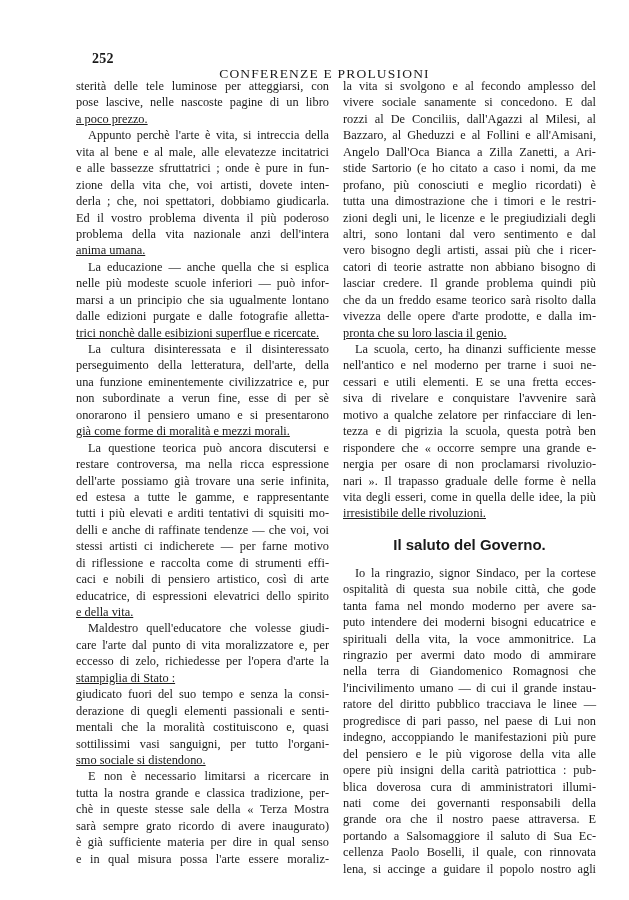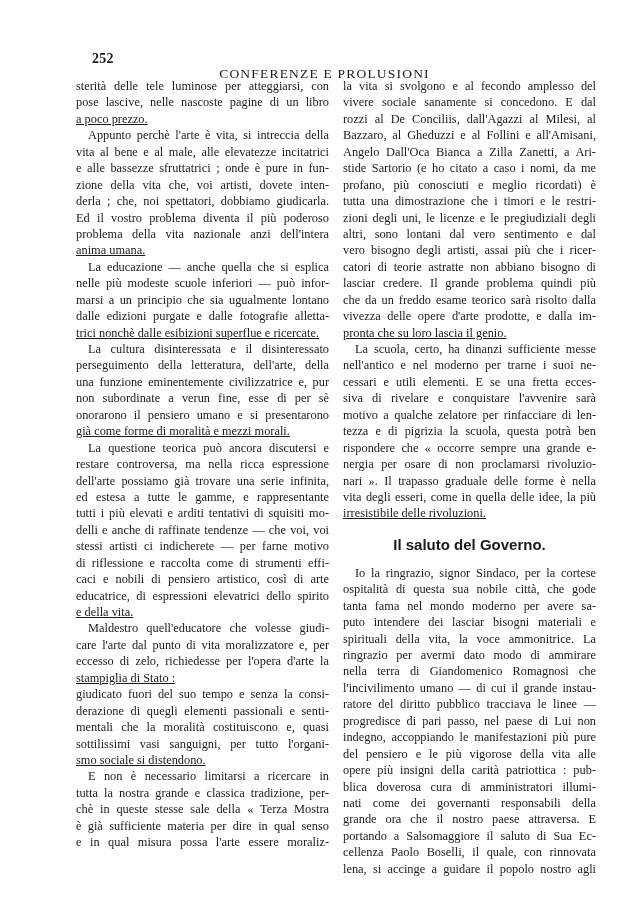--- a/index.html
+++ b/index.html
@@ -75,20 +75,21 @@
       <span class="line">eccesso di zelo, richiedesse per l'opera d'arte la</span>
       <span class="line last">stampiglia di Stato :</span>
       <span class="line">giudicato fuori del suo tempo e senza la consi-</span>
       <span class="line">derazione di quegli elementi passionali e senti-</span>
       <span class="line">mentali che la moralità costituiscono e, quasi</span>
       <span class="line">sottilissimi vasi sanguigni, per tutto l'organi-</span>
       <span class="line last">smo sociale si distendono.</span>
       <span class="line indent">E non è necessario limitarsi a ricercare in</span>
       <span class="line">tutta la nostra grande e classica tradizione, per-</span>
       <span class="line">chè in queste stesse sale della « Terza Mostra</span>
+      <span class="line">sarà sempre grato ricordo di avere inaugurato)</span>
       <span class="line">è già sufficiente materia per dire in qual senso</span>
       <span class="line">e in qual misura possa l'arte essere moraliz-</span>
     </div>
 
   <div class="column col-right">
     <div>
         <span class="line">la vita si svolgono e al fecondo amplesso del</span>
         <span class="line">vivere sociale sanamente si concedono. E dal</span>
         <span class="line">rozzi al De Conciliis, dall'Agazzi al Milesi, al</span>
         <span class="line">Bazzaro, al Gheduzzi e al Follini e all'Amisani,</span>
@@ -114,21 +115,21 @@
         <span class="line">nergia per osare di non proclamarsi rivoluzio-</span>
         <span class="line">nari ». Il trapasso graduale delle forme è nella</span>
         <span class="line">vita degli esseri, come in quella delle idee, la più</span>
         <span class="line last">irresistibile delle rivoluzioni.</span>
       </div>
     <div class="section-heading">Il saluto del Governo.</div>
     <div>
         <span class="line indent">Io la ringrazio, signor Sindaco, per la cortese</span>
         <span class="line">ospitalità di questa sua nobile città, che gode</span>
         <span class="line">tanta fama nel mondo moderno per avere sa-</span>
-        <span class="line">puto intendere dei lasciar bisogni materiali e</span>
+        <span class="line">puto intendere dei moderni bisogni educatrice e</span>
         <span class="line">spirituali della vita, la voce ammonitrice. La</span>
         <span class="line">ringrazio per avermi dato modo di ammirare</span>
         <span class="line">nella terra di Giandomenico Romagnosi che</span>
         <span class="line">l'incivilimento umano — di cui il grande instau-</span>
         <span class="line">ratore del diritto pubblico tracciava le linee —</span>
         <span class="line">progredisce di pari passo, nel paese di Lui non</span>
         <span class="line">indegno, accoppiando le manifestazioni più pure</span>
         <span class="line">del pensiero e le più vigorose della vita alle</span>
         <span class="line">opere più insigni della carità patriottica : pub-</span>
         <span class="line">blica doverosa cura di amministratori illumi-</span>

